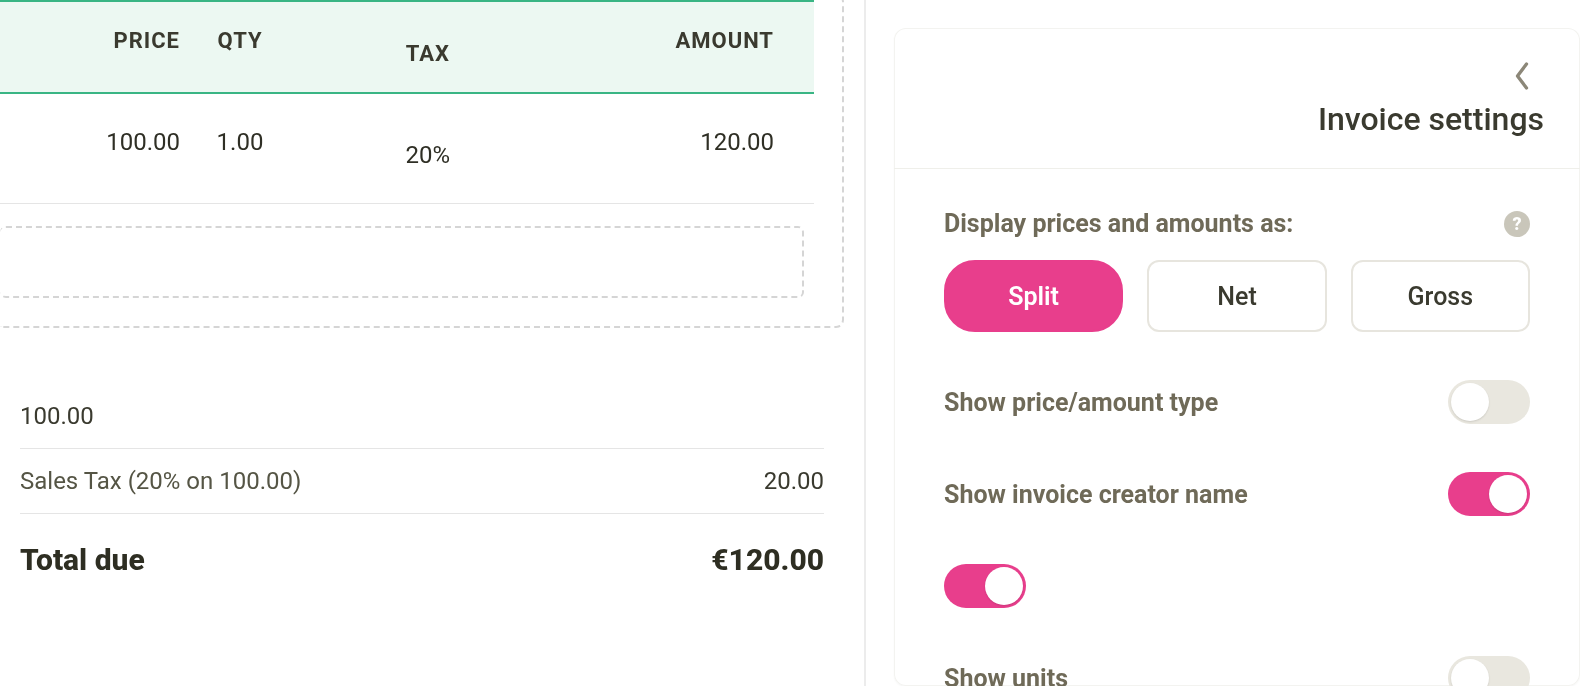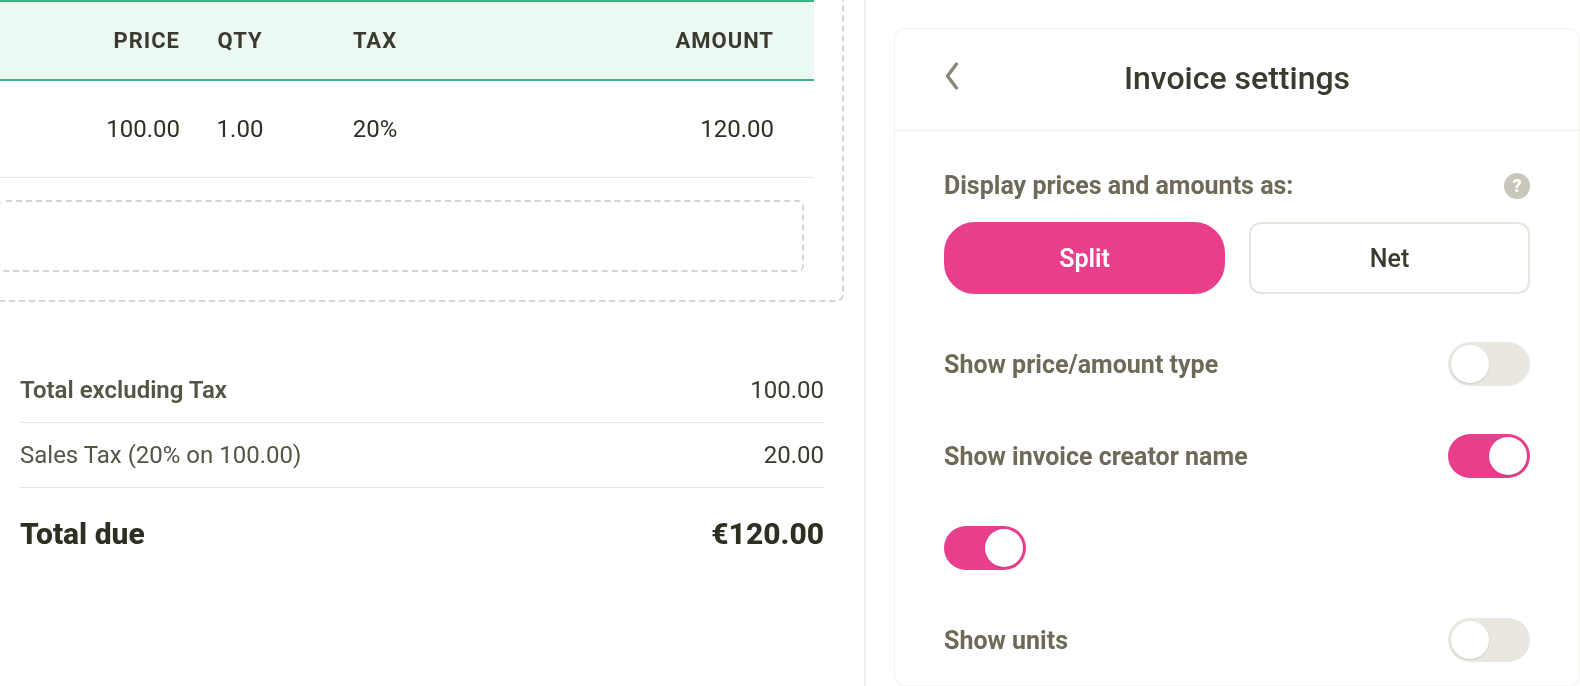--- a/index.html
+++ b/index.html
@@ -39,21 +39,21 @@
     display: flex;
     background: #ecf8f2;
     border-bottom: 2px solid #39b584;
     padding: 26px 40px 26px 0;
     font-weight: 700;
     letter-spacing: 1px;
     color: #3a3a2f;
   }
   .col-price  { flex: 0 0 180px; text-align: right; }
   .col-qty    { flex: 0 0 120px; text-align: center; }
-  .col-tax    { flex: 0 0 150px; text-align: center; }
+  .col-tax    { flex: 0 0 150px; text-align: right; margin-top: 13px; }
   .col-amount { flex: 1;        text-align: right; }
 
   .trow {
     display: flex;
     padding: 34px 40px 34px 0;
     border-bottom: 1px solid #e5e5e5;
     font-size: 24px;
     color: #2f2f25;
   }
 
@@ -97,24 +97,25 @@
     margin: 28px 0 0 28px;
     background: #fff;
     border-radius: 12px;
     box-shadow: 0 1px 2px rgba(0,0,0,0.04), 0 0 0 1px #f3f3f0 inset;
     height: calc(100% - 28px);
     display: flex;
     flex-direction: column;
   }
   .panel-header {
     display: flex;
-    align-items: center;
+    align-items: flex-end;
     padding: 28px 36px 30px 36px;
     border-bottom: 1px solid #efefea;
     position: relative;
+    flex-direction: column;
   }
   .back-btn {
     width: 44px; height: 44px;
     display: flex; align-items: center; justify-content: center;
     cursor: pointer;
     color: #8c8778;
   }
   .back-btn svg { width: 18px; height: 30px; }
   .panel-title {
     flex: 1;
@@ -224,21 +225,20 @@
         <div class="col-qty">1.00</div>
         <div class="col-tax">20%</div>
         <div class="col-amount">120.00</div>
       </div>
     </div>
     <div class="dashed-inner"></div>
   </div>
 
   <div class="totals">
     <div class="totals-row">
-      <span class="label">Total excluding Tax</span>
       <span class="value">100.00</span>
     </div>
     <div class="totals-row">
       <span class="label light">Sales Tax (20% on 100.00)</span>
       <span class="value">20.00</span>
     </div>
     <div class="totals-row last">
       <span class="label">Total due</span>
       <span class="value">€120.00</span>
     </div>
@@ -260,20 +260,21 @@
 
     <div class="panel-body">
       <div class="group-label-row">
         <div class="group-label">Display prices and amounts as:</div>
         <div class="help-icon">?</div>
       </div>
 
       <div class="seg">
         <div class="seg-btn active">Split</div>
         <div class="seg-btn">Net</div>
+        <div class="seg-btn">Gross</div>
       </div>
 
       <div class="setting-row">
         <div class="setting-label">Show price/amount type</div>
         <div class="toggle off">
             <div class="knob"></div>
           </div>
       </div>
 
       <div class="setting-row">

